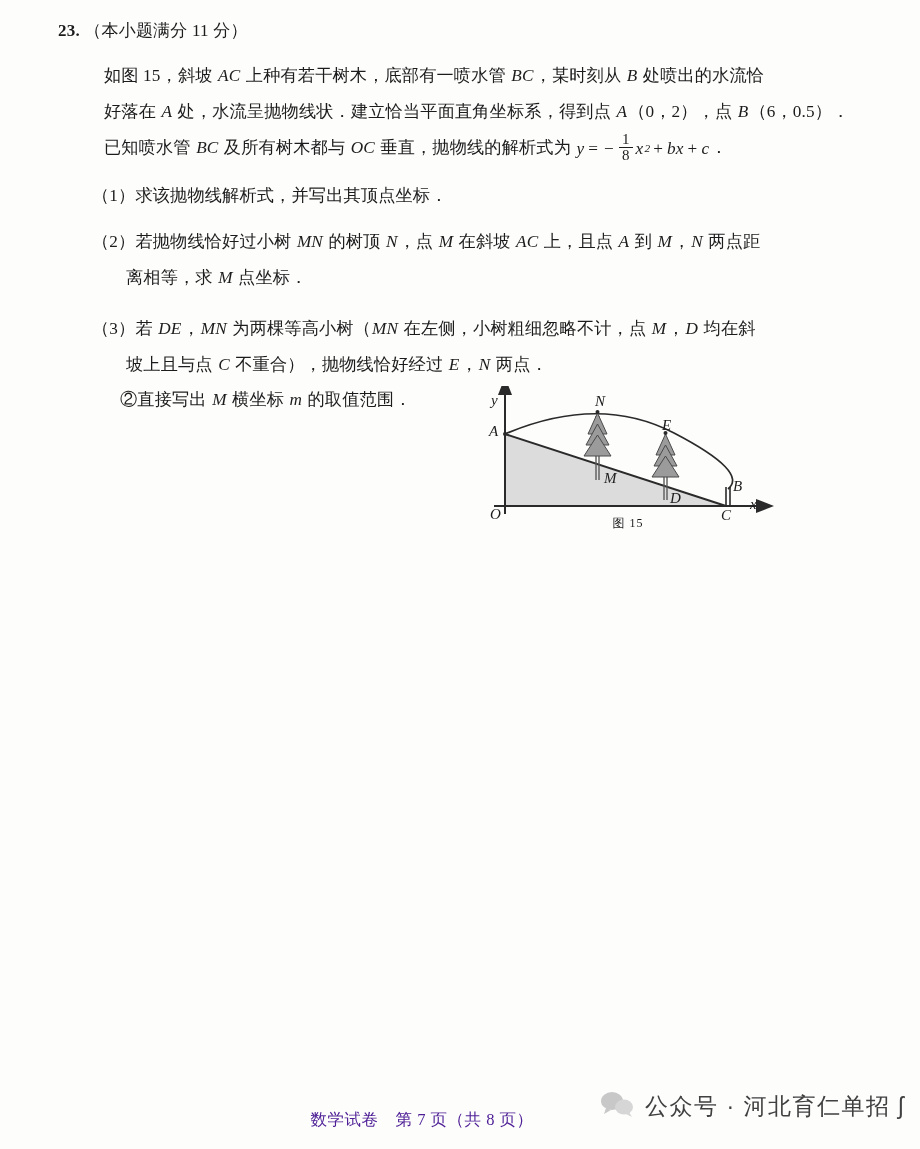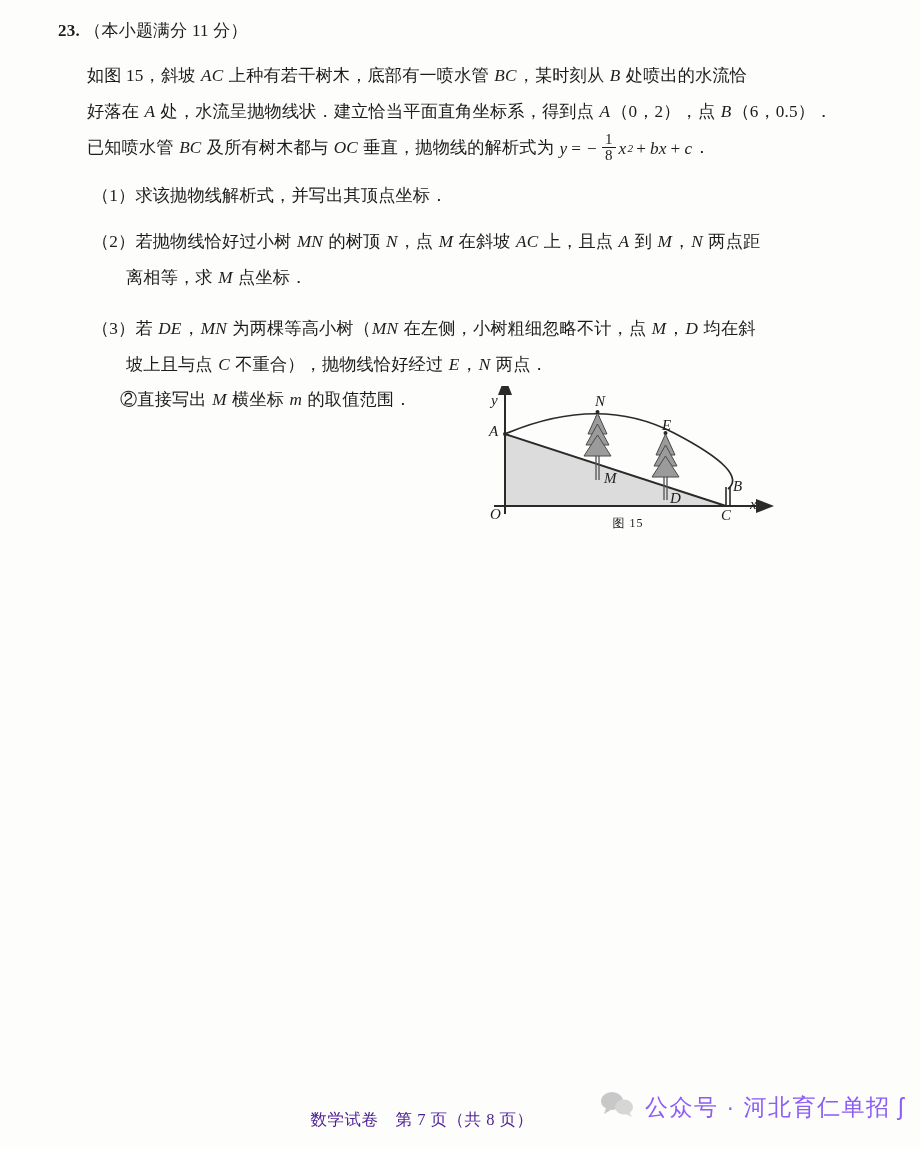--- a/index.html
+++ b/index.html
@@ -37,21 +37,21 @@
   .q-num {
     font-weight: 700;
     font-family: "Liberation Serif", serif;
   }
   .body-line {
     font-size: 17.2px;
     line-height: 2.07;
     letter-spacing: .15px;
     white-space: nowrap;
   }
-  .indent-1 { margin-left: 29px; }
+  .indent-1 { margin-left: 46px; }
   .indent-2 { margin-left: 34px; }
   .indent-3 { margin-left: 68px; }
   .indent-4 { margin-left: 62px; }
 
   .it {
     font-style: italic;
     font-family: "Liberation Serif", "DejaVu Serif", serif;
     padding: 0 1px;
   }
 
@@ -122,23 +122,23 @@
     color: #4c1d95;
     letter-spacing: .5px;
   }
 
   
   .watermark {
     position: absolute;
     left: 600px;
     top: 1091px;
     display: flex;
-    align-items: center;
+    align-items: flex-start;
     gap: 11px;
-    color: #8b5cf6;
+    color: #404040;
     font-family: "Liberation Sans", sans-serif;
     font-size: 23px;
     letter-spacing: 1.5px;
     white-space: nowrap;
   }
   .wm-icon { flex: 0 0 auto; }
 </style>
 </head>
 <body>
 

